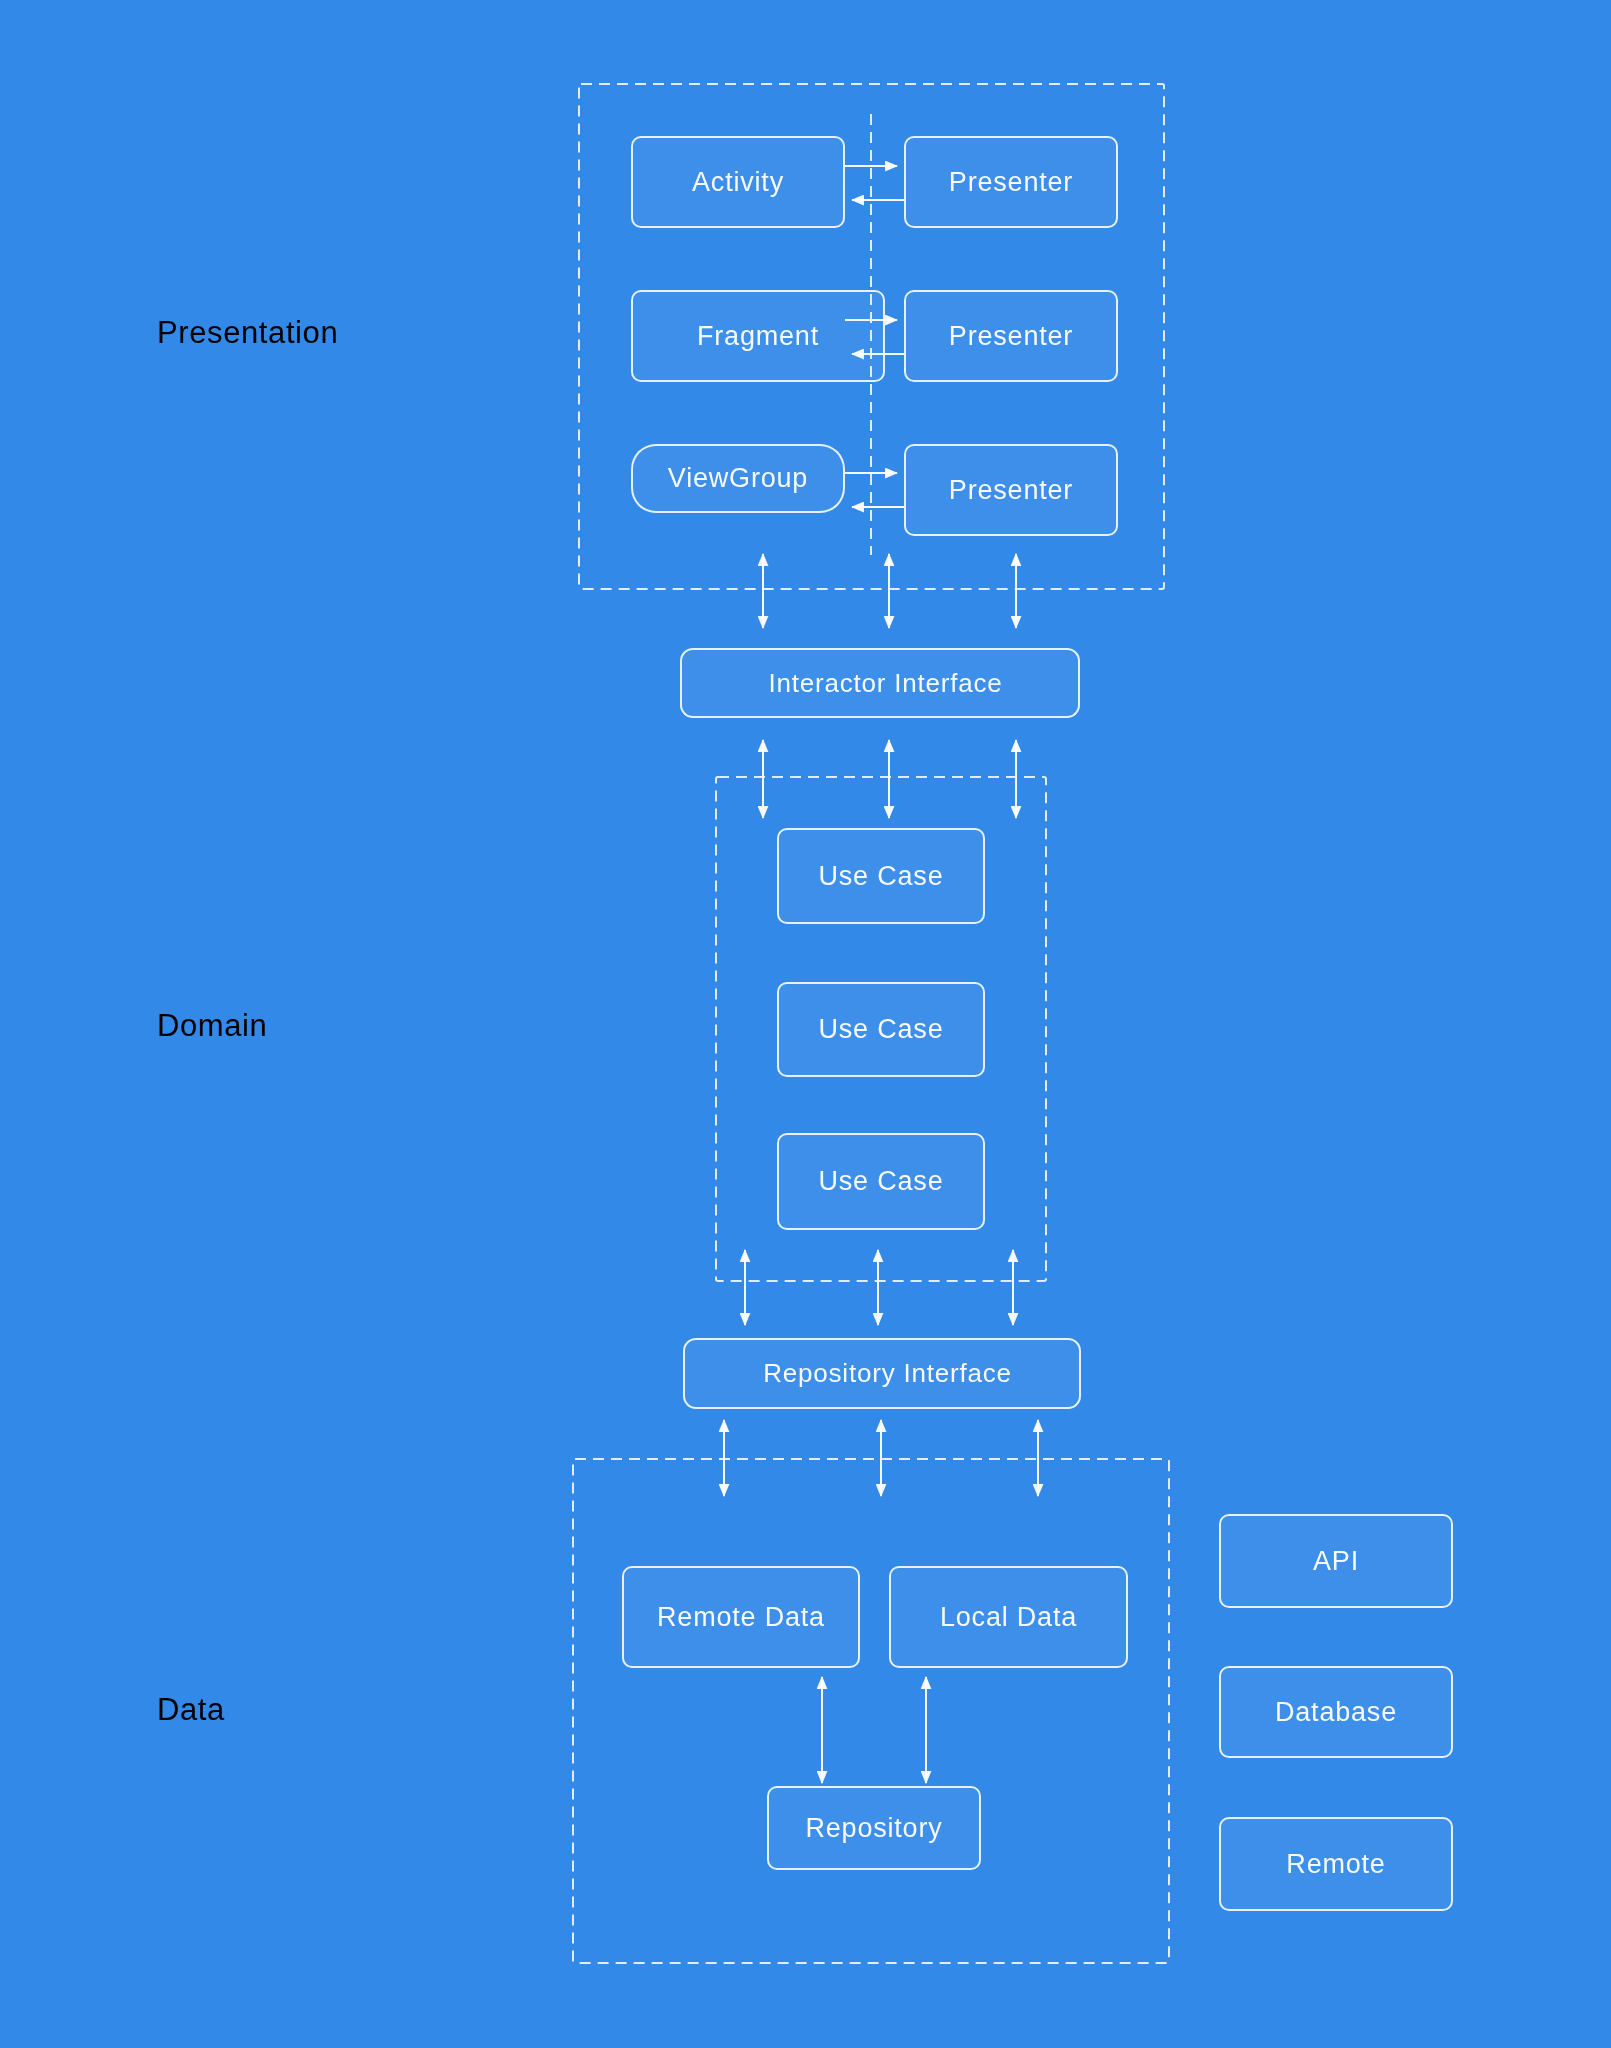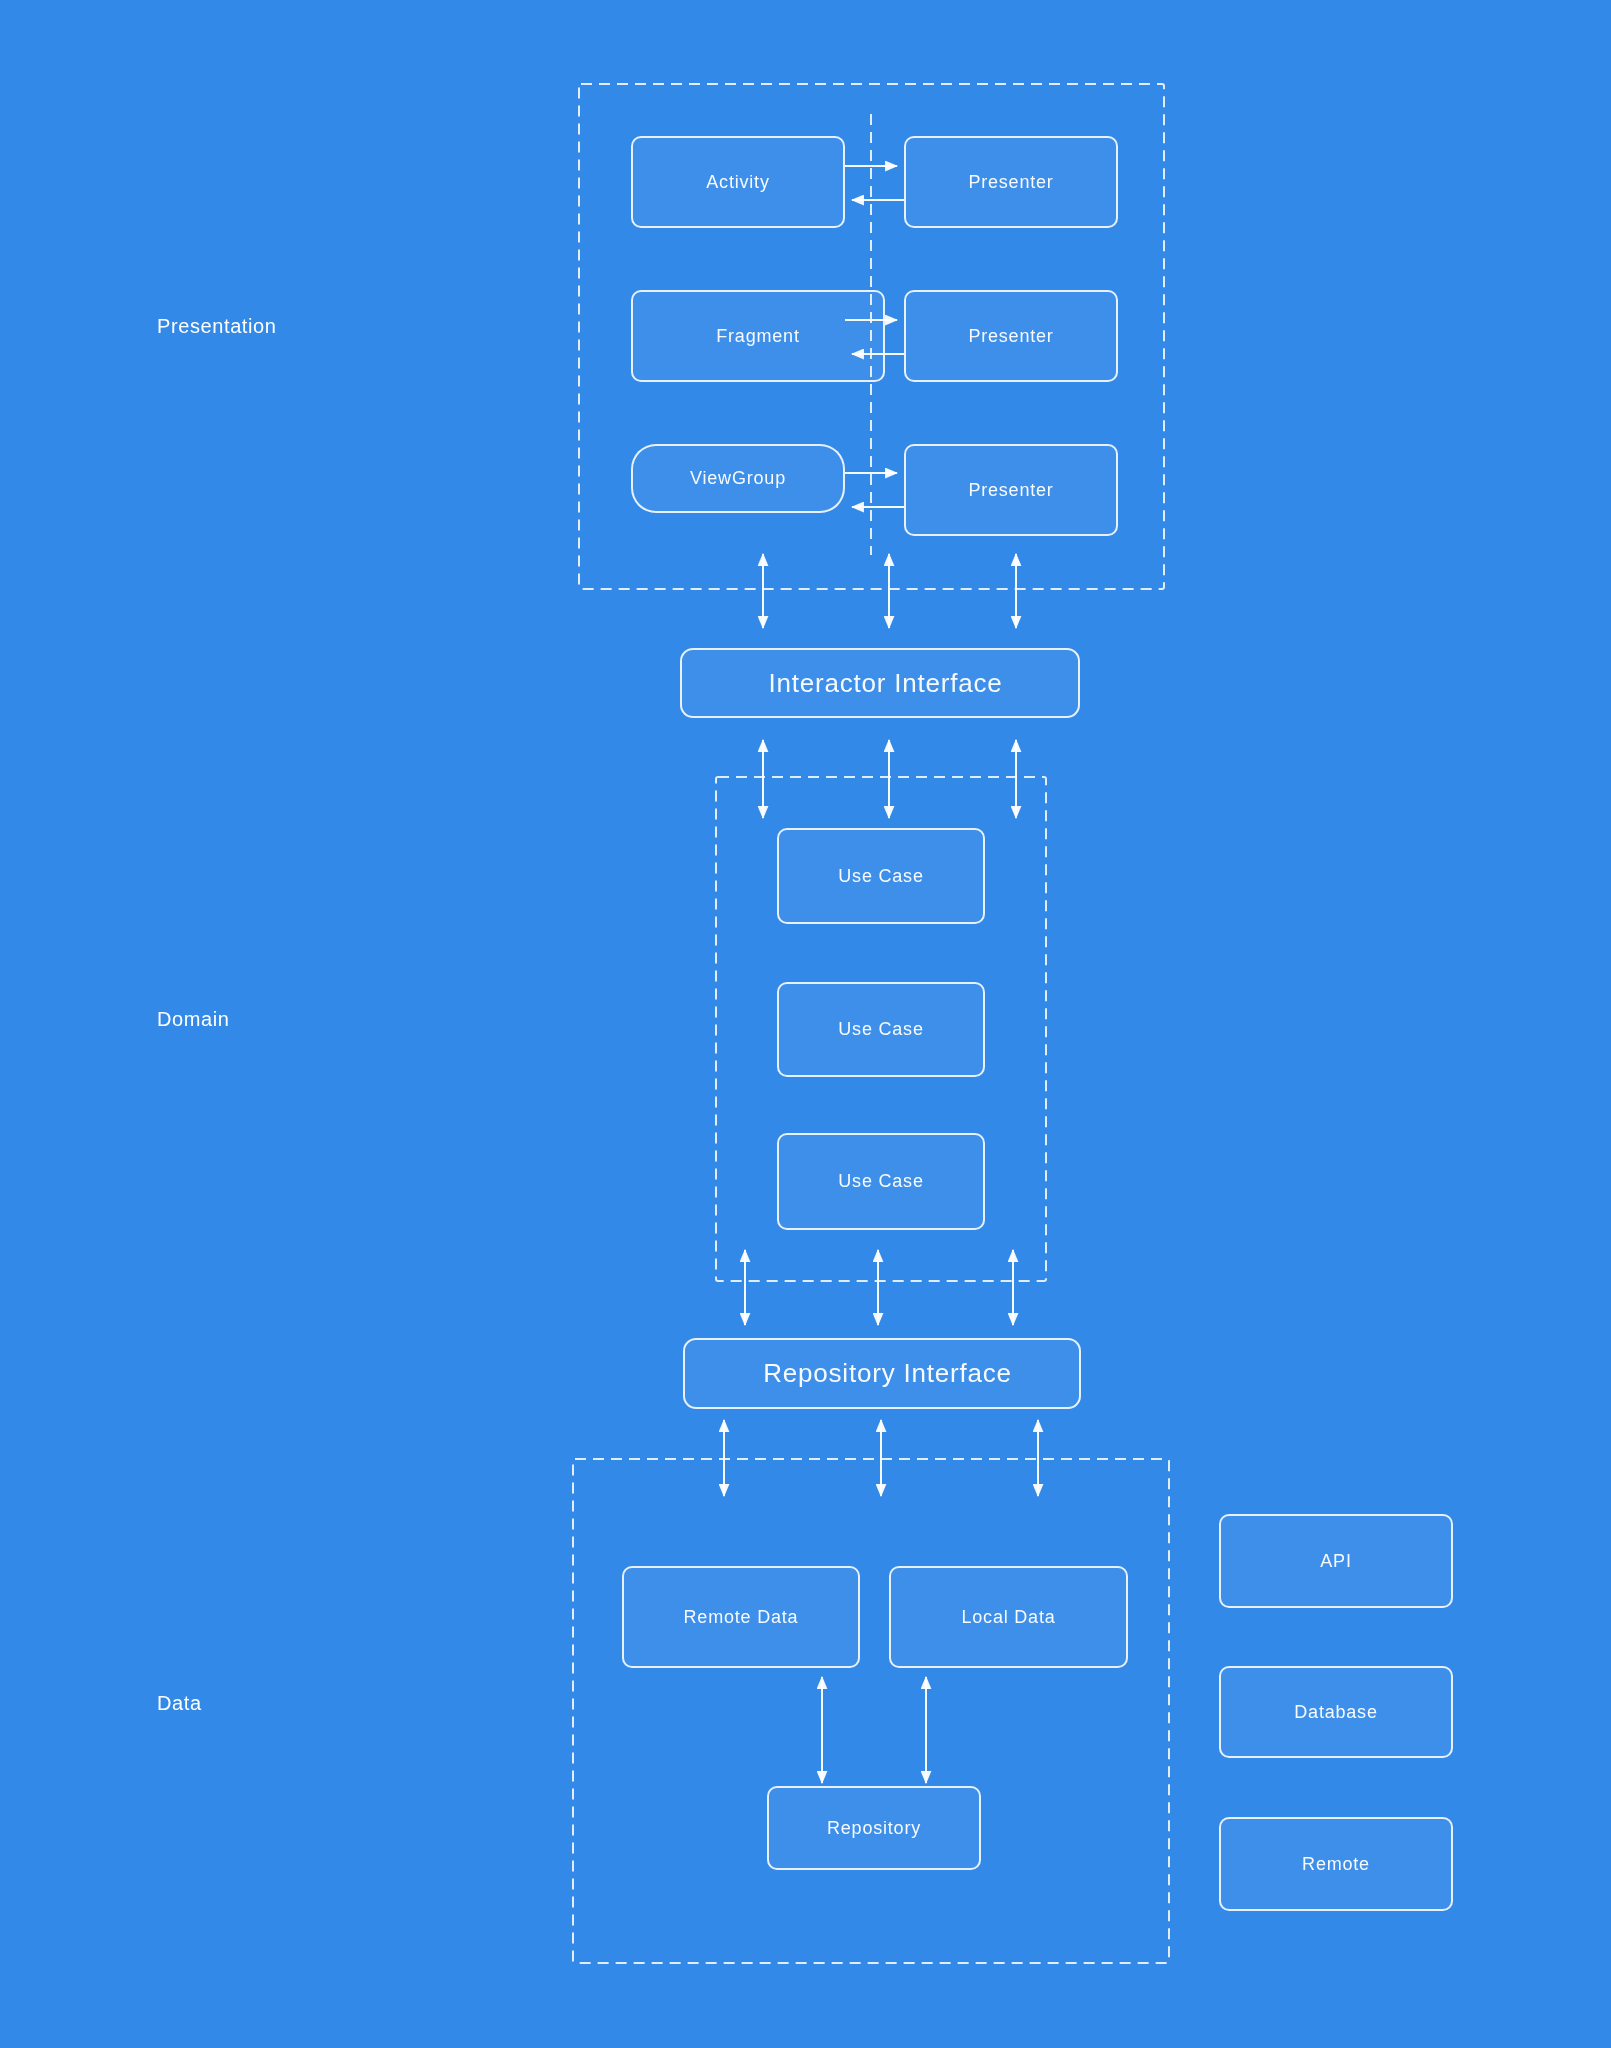--- a/index.html
+++ b/index.html
@@ -26,29 +26,29 @@
   .node {
     position: absolute;
     box-sizing: border-box;
     border: 2px solid rgba(255,255,255,0.88);
     border-radius: 10px;
     background: rgba(255,255,255,0.05);
     display: flex;
     align-items: center;
     justify-content: center;
     color: rgba(255,255,255,0.96);
-    font-size: 18px;
+    font-size: 27px;
     letter-spacing: 0.8px;
     white-space: nowrap;
   }
   .node.wide { border-radius: 13px; font-size: 26px; padding-left: 11px; }
   .layer-label {
     position: absolute;
-    color: #ffffff;
-    font-size: 20px;
+    color: #000000;
+    font-size: 31px;
     letter-spacing: 0.6px;
     white-space: nowrap;
   }
 </style>
 </head>
 <body>
 
 <div class="canvas">
 
   <svg class="overlay" width="1611" height="2048" viewBox="0 0 1611 2048">

